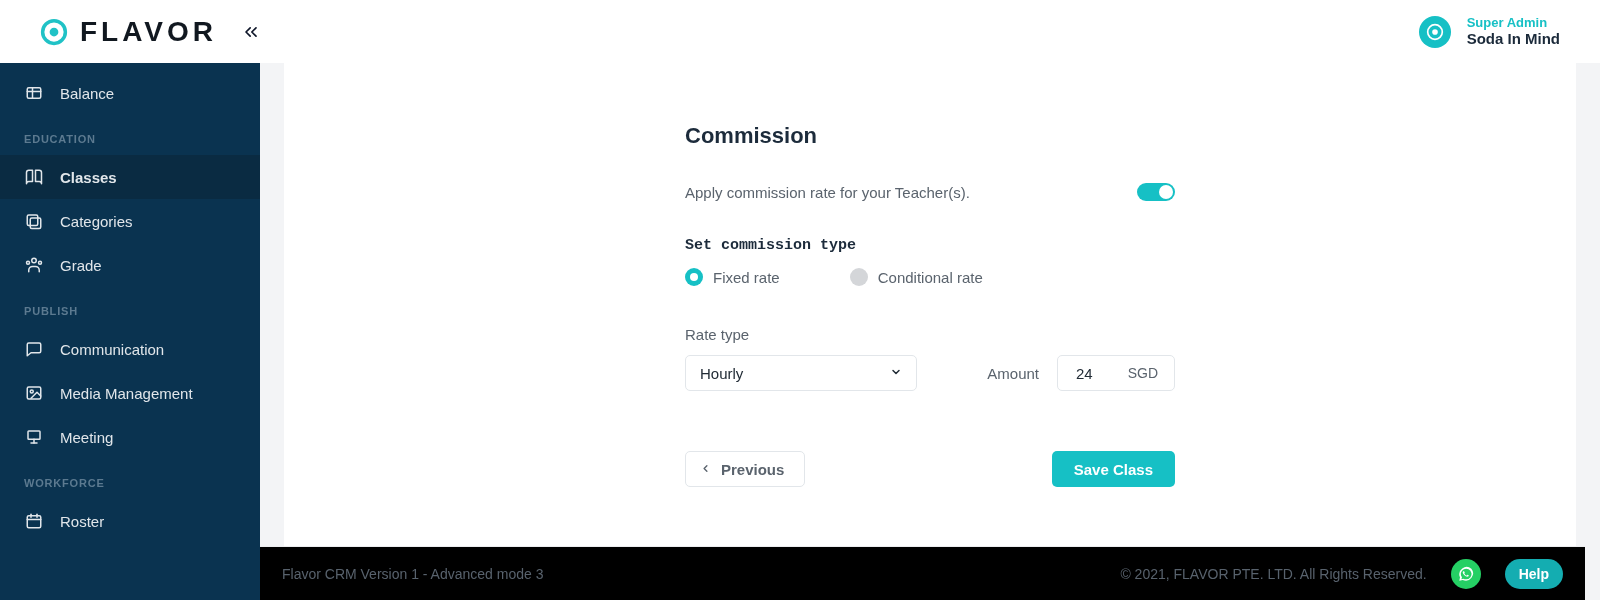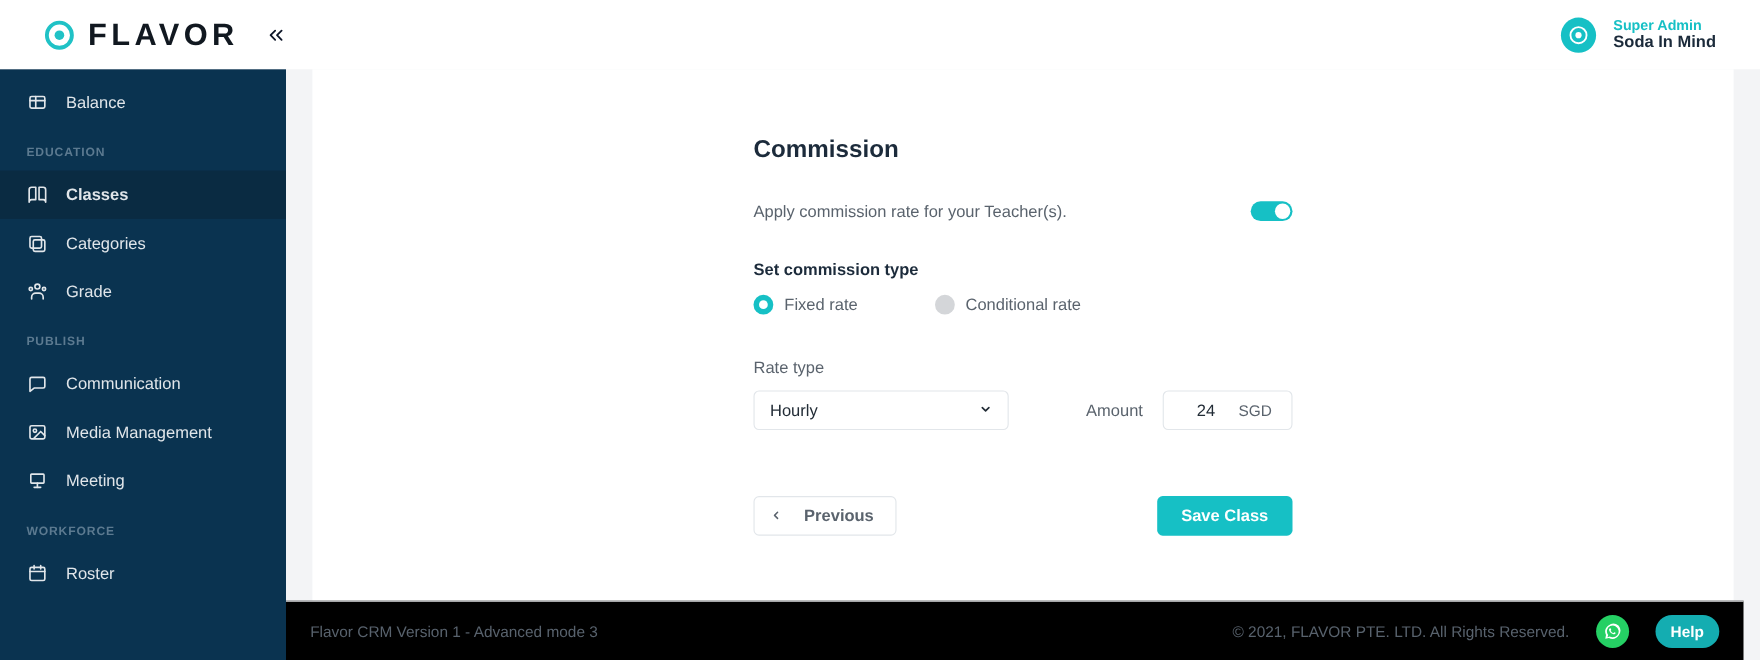--- a/index.html
+++ b/index.html
@@ -125,20 +125,21 @@
     }
     .toggle .knob {
       position: absolute; top: 2px; right: 2px;
       width: 14px; height: 14px; border-radius: 50%;
       background: #fff;
     }
 
     .label-strong {
       font-size: 15px; font-weight: 700; color: var(--heading);
       margin-bottom: 14px;
+      font-family: Liberation Mono, monospace;
     }
     .label-soft {
       font-size: 15px; color: var(--gray-body);
       margin-bottom: 12px;
     }
 
     .radio-row { display: flex; gap: 70px; margin-bottom: 40px; }
     .radio-opt { display: flex; align-items: center; gap: 10px; cursor: pointer; }
     .radio-dot {
       width: 18px; height: 18px; border-radius: 50%;
@@ -164,36 +165,36 @@
     }
     .select .chev { color: #222c36; font-size: 12px; }
 
     .amount-group { display: flex; align-items: center; gap: 18px; }
     .amount-label { font-size: 15px; color: var(--gray-body); }
     .amount-box {
       width: 118px; height: 36px;
       border: 1px solid var(--gray-border);
       border-radius: 5px; background: #fff;
       display: flex; align-items: center;
-      padding: 0 28px;
+      padding: 0 16px;
       font-size: 15px;
     }
     .amount-input {
       border: none; outline: none; width: 40px;
       font-size: 15px; color: #222c36;
       font-family: inherit;
     }
     .currency { margin-left: auto; color: var(--gray-body); font-size: 14px; }
 
     .button-row { display: flex; align-items: center; justify-content: space-between; }
     .btn-prev {
       height: 36px; padding: 0 20px 0 14px;
       border: 1px solid var(--gray-border);
       border-radius: 5px; background: #fff;
-      display: inline-flex; align-items: center; gap: 20px;
+      display: inline-flex; align-items: center; gap: 10px;
       font-size: 15px; font-weight: 600; color: var(--gray-body);
       cursor: pointer;
     }
     .btn-prev .chev-left { font-size: 13px; }
     .btn-save {
       height: 36px; padding: 0 22px;
       border: none; border-radius: 5px;
       background: var(--teal); color: #fff;
       font-size: 15px; font-weight: 700; cursor: pointer;
     }

